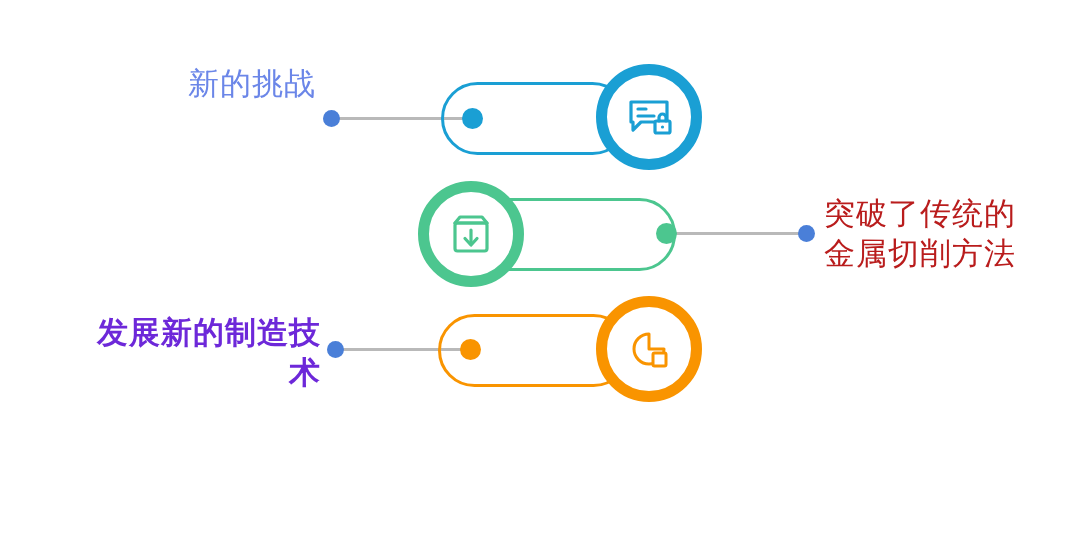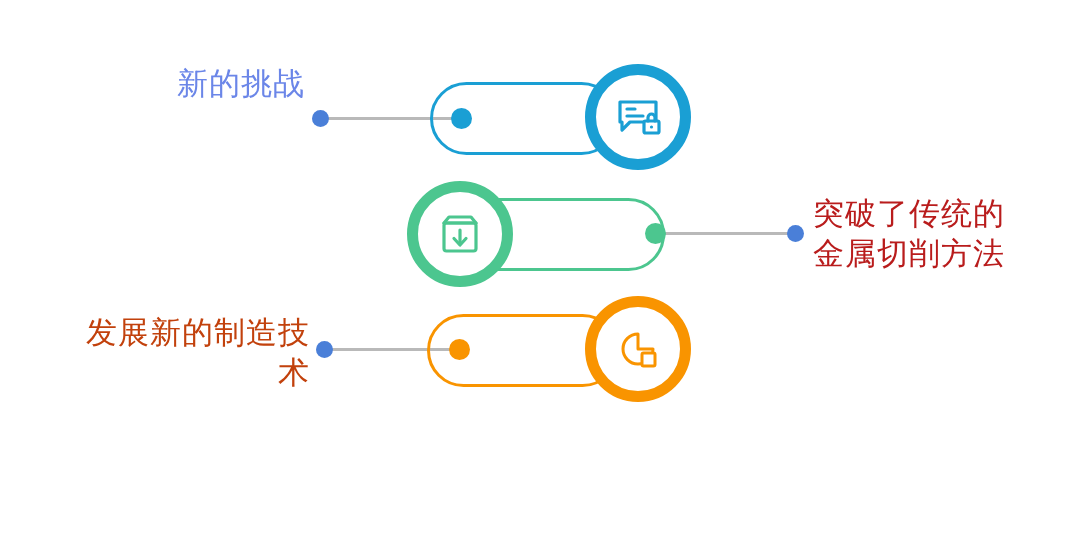--- a/index.html
+++ b/index.html
@@ -10,21 +10,21 @@
   }
   body {
     width: 1070px;
     height: 551px;
     position: relative;
     overflow: hidden;
     font-family: "DejaVu Sans", "Liberation Sans", sans-serif;
   }
   .stage {
     position: absolute;
-    left: 5px; top: 0;
+    left: 16px; top: 0;
     width: 878px;
     height: 551px;
   }
   .row {
     position: absolute;
     left: 0;
     width: 1070px;
   }
   
   .pill {
@@ -69,21 +69,21 @@
     line-height: 40px;
     letter-spacing: 1px;
     white-space: pre-line;
     font-family: "DejaVu Sans", "Liberation Sans", sans-serif;
   }
   .label.left  { text-align: right; }
   .label.right { text-align: left; }
 
   .c-blue   { color: #6b86e8; }
   .c-green  { color: #b91c1c; }
-  .c-orange { color: #c2410c; }
+  .c-orange { color: #6d28d9; font-weight: bold; }
 </style>
 </head>
 <body>
 
 <div class="stage">
 
   <div class="row" style="top:0;">
 
     <div class="line" style="left:316px; top:117px; width:140px;"></div>
 

